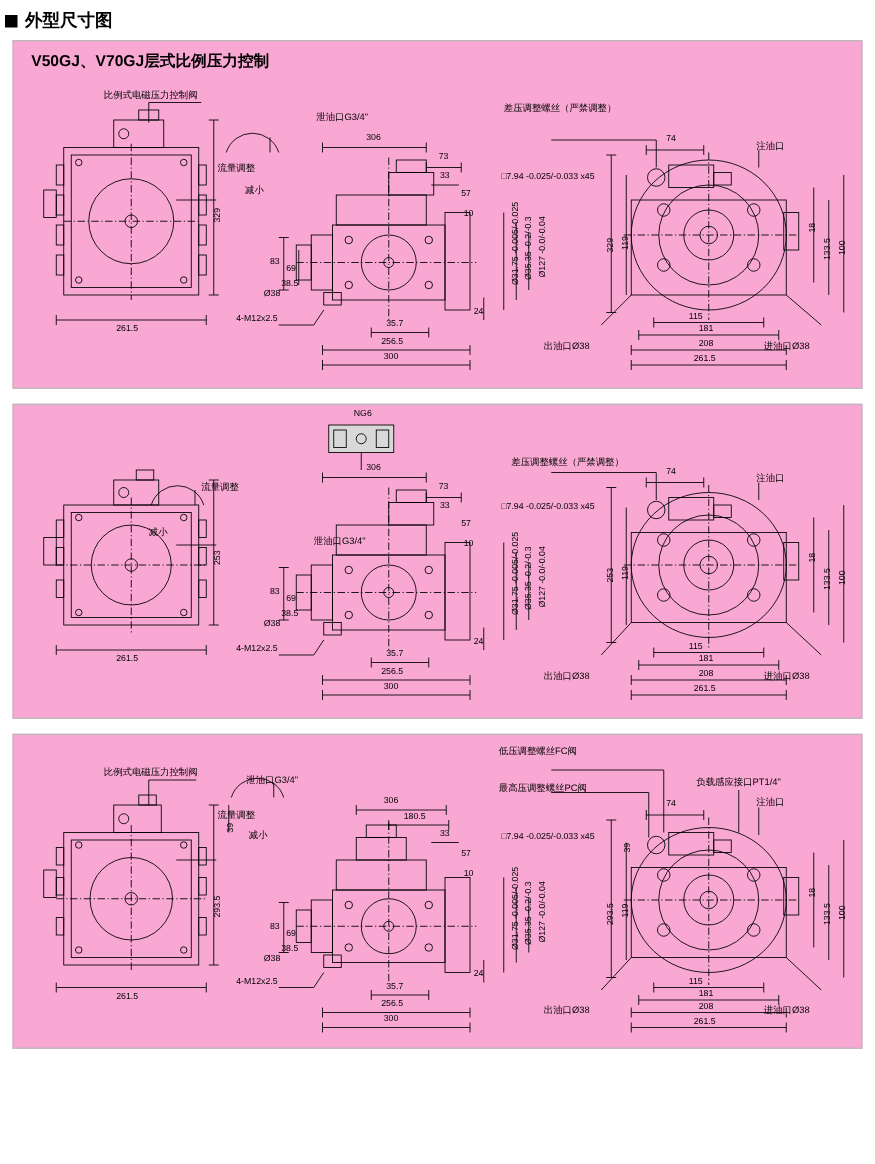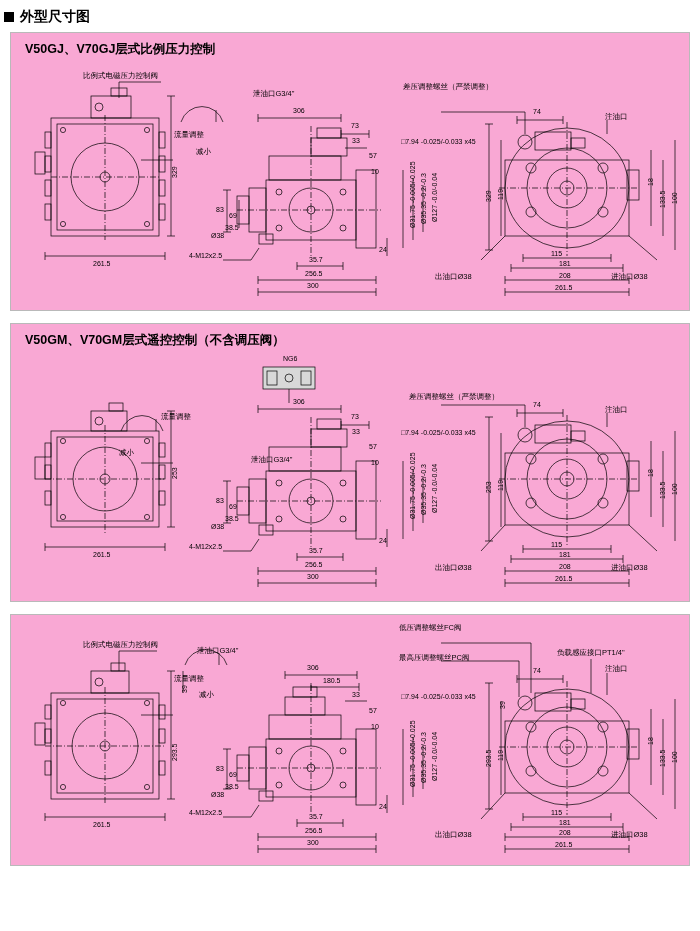--- a/index.html
+++ b/index.html
@@ -251,21 +251,20 @@
     <span class="lbl vert" style="left:636px; top:126px;">18</span>
     <span class="lbl" style="left:200px; top:172px;">Ø38</span>
     <span class="lbl" style="left:390px; top:78px;">□7.94 -0.025/-0.033 x45</span>
     <span class="lbl vert" style="left:398px; top:168px;">Ø31.75 -0.005/-0.025</span>
     <span class="lbl vert" style="left:409px; top:164px;">Ø35.35 -0.2/-0.3</span>
     <span class="lbl vert" style="left:420px; top:162px;">Ø127 -0.0/-0.04</span>
   </div>
 </div>
 
 <div class="panel">
-  <div class="panel-title">V50GM、V70GM层式遥控控制（不含调压阀）</div>
   <div class="figure fig2">
     <svg class="overlay" viewBox="0 0 678 250" preserveAspectRatio="none">
       <g stroke="#000" fill="none" stroke-width="0.7">
 
         <rect x="252" y="16" width="52" height="22" fill="#d8d8d8"></rect>
         <rect x="256" y="20" width="10" height="14"></rect>
         <rect x="290" y="20" width="10" height="14"></rect>
         <circle cx="278" cy="27" r="4"></circle>
         <line x1="278" y1="38" x2="278" y2="52"></line>
 

